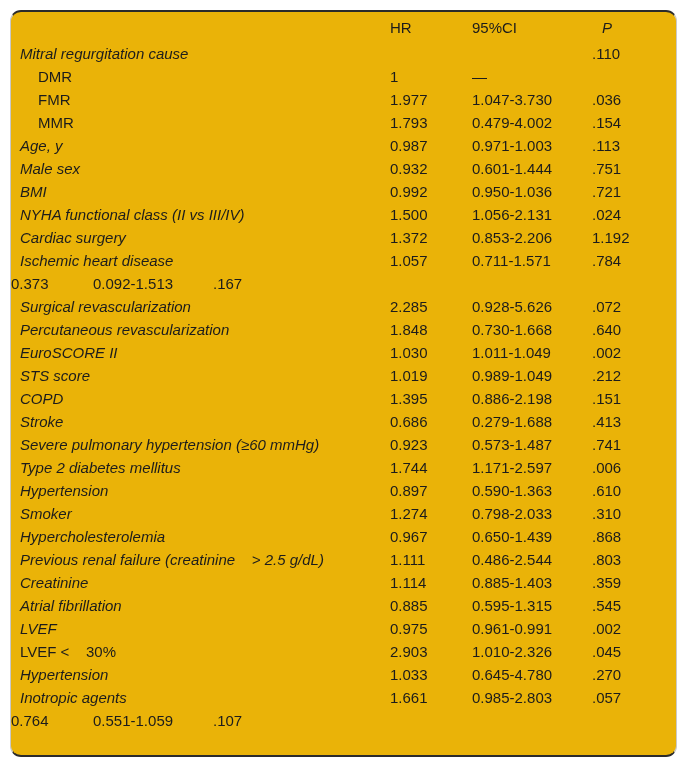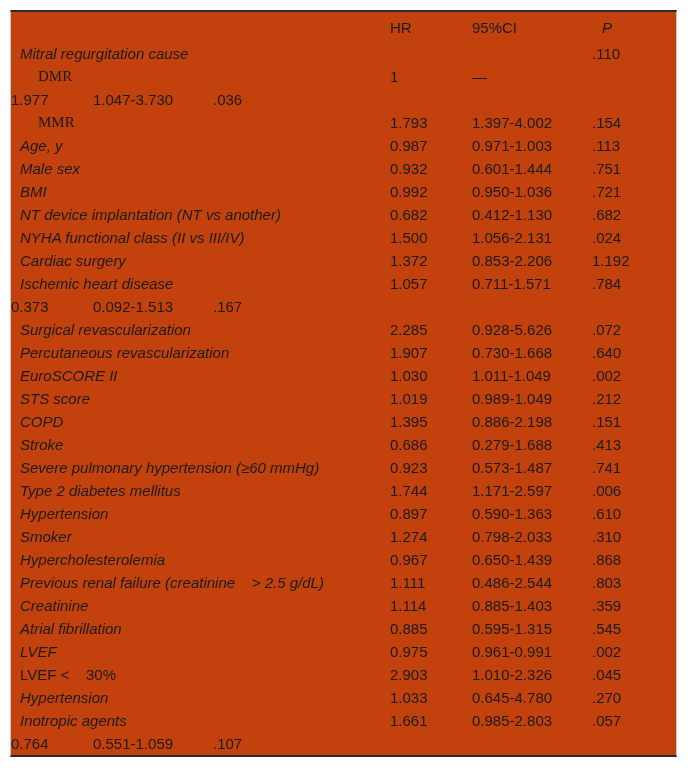--- a/index.html
+++ b/index.html
@@ -13,36 +13,37 @@
   }
   body { position: relative; }
   .table-frame {
     position: absolute;
     left: 10px; top: 10px;
     width: 667px; height: 747px;
     border-top: 2px solid #2b2b2b;
     border-bottom: 2px solid #2b2b2b;
     border-left: 1px solid #c9c9c9;
     border-right: 1px solid #c9c9c9;
-    background: #c2410c;
+    background: #eab308;
+    border-radius: 11px;
   }
   .row {
     display: flex;
     height: 23px;
     align-items: center;
   }
   .row.header { height: 30px; }
   .cell { white-space: nowrap; overflow: visible; line-height: 1; }
   .cell.label {
     width: 379px;
     padding-left: 9px;
     font-style: italic;
   }
   .cell.label.upright { font-style: normal; }
-  .cell.label.indent { padding-left: 27px; font-family: Liberation Serif, serif; }
+  .cell.label.indent { padding-left: 27px; }
   .cell.hr { width: 82px; }
   .cell.ci { width: 120px; }
   .cell.p  { width: 84px; }
   .row.header .cell { font-style: normal; }
   .row.header .cell.p { font-style: italic; padding-left: 10px; }
 </style>
 </head>
 <body>
 
 <div class="table-frame">
@@ -61,29 +62,30 @@
   </div>
 
   <div class="row">
     <div class="cell label upright indent">DMR</div>
     <div class="cell hr">1</div>
     <div class="cell ci">—</div>
     <div class="cell p"></div>
   </div>
 
   <div class="row">
+    <div class="cell label upright indent">FMR</div>
     <div class="cell hr">1.977</div>
     <div class="cell ci">1.047-3.730</div>
     <div class="cell p">.036</div>
   </div>
 
   <div class="row">
     <div class="cell label upright indent">MMR</div>
     <div class="cell hr">1.793</div>
-    <div class="cell ci">1.397-4.002</div>
+    <div class="cell ci">0.479-4.002</div>
     <div class="cell p">.154</div>
   </div>
 
   <div class="row">
     <div class="cell label">Age, y</div>
     <div class="cell hr">0.987</div>
     <div class="cell ci">0.971-1.003</div>
     <div class="cell p">.113</div>
   </div>
 
@@ -94,26 +96,20 @@
     <div class="cell p">.751</div>
   </div>
 
   <div class="row">
     <div class="cell label">BMI</div>
     <div class="cell hr">0.992</div>
     <div class="cell ci">0.950-1.036</div>
     <div class="cell p">.721</div>
   </div>
 
-  <div class="row">
-    <div class="cell label">NT device implantation (NT vs another)</div>
-    <div class="cell hr">0.682</div>
-    <div class="cell ci">0.412-1.130</div>
-    <div class="cell p">.682</div>
-  </div>
 
   <div class="row">
     <div class="cell label">NYHA functional class (II vs III/IV)</div>
     <div class="cell hr">1.500</div>
     <div class="cell ci">1.056-2.131</div>
     <div class="cell p">.024</div>
   </div>
 
   <div class="row">
     <div class="cell label">Cardiac surgery</div>
@@ -137,21 +133,21 @@
 
   <div class="row">
     <div class="cell label">Surgical revascularization</div>
     <div class="cell hr">2.285</div>
     <div class="cell ci">0.928-5.626</div>
     <div class="cell p">.072</div>
   </div>
 
   <div class="row">
     <div class="cell label">Percutaneous revascularization</div>
-    <div class="cell hr">1.907</div>
+    <div class="cell hr">1.848</div>
     <div class="cell ci">0.730-1.668</div>
     <div class="cell p">.640</div>
   </div>
 
   <div class="row">
     <div class="cell label">EuroSCORE II</div>
     <div class="cell hr">1.030</div>
     <div class="cell ci">1.011-1.049</div>
     <div class="cell p">.002</div>
   </div>

